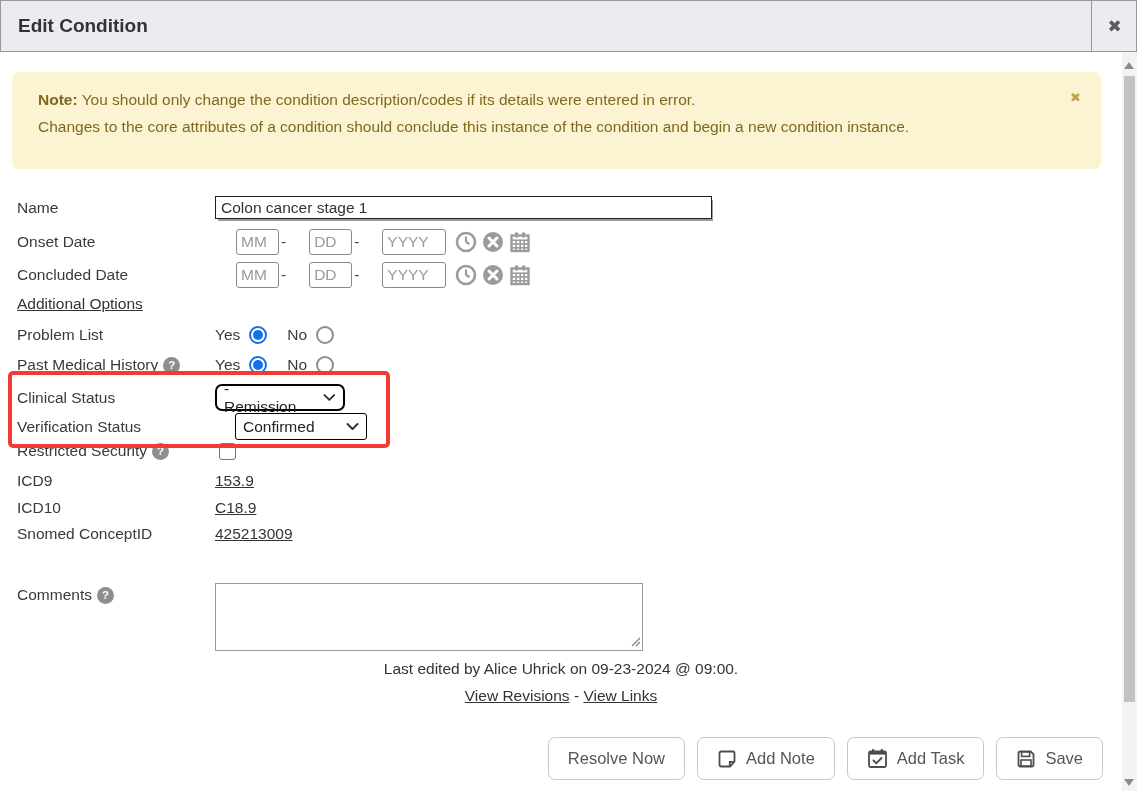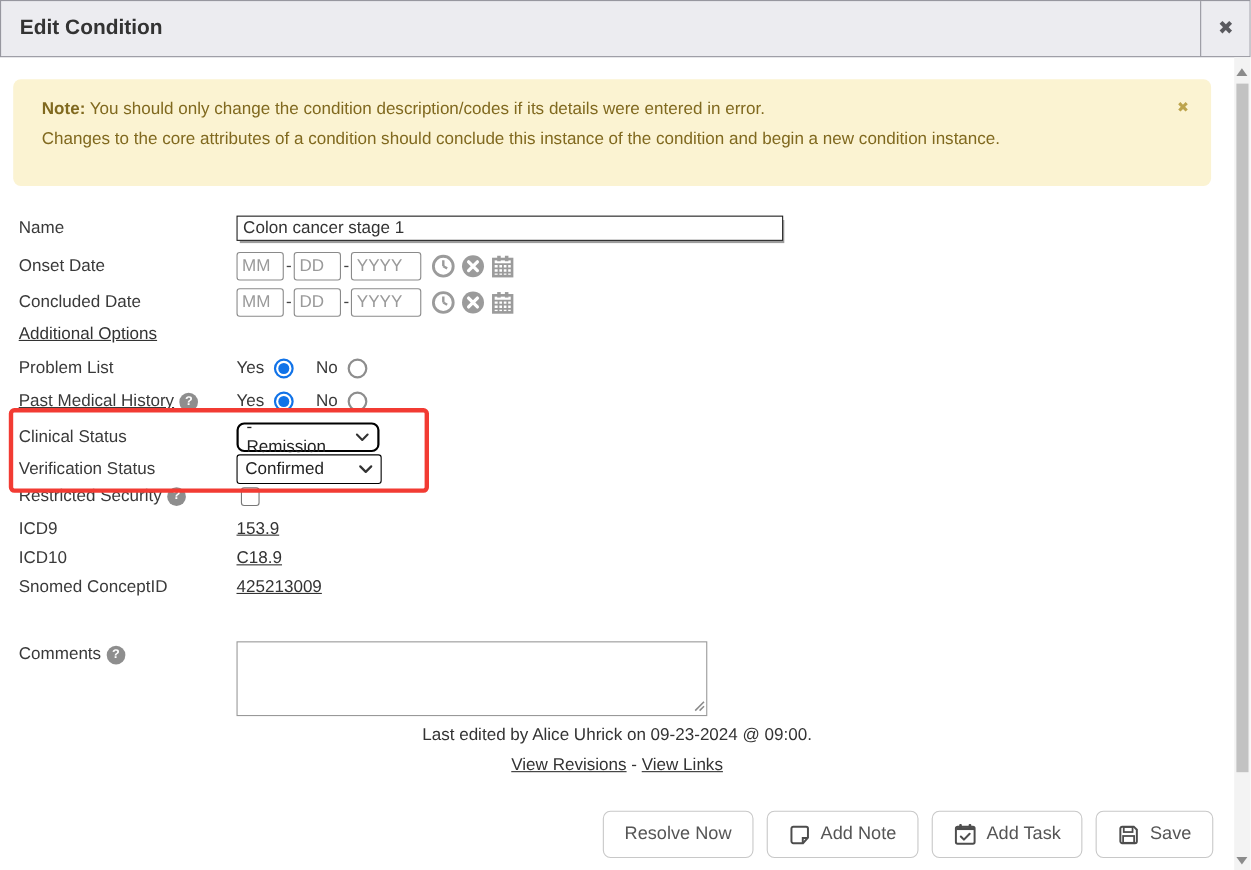--- a/index.html
+++ b/index.html
@@ -25,38 +25,38 @@
 
   
   .row { position:absolute; left:17px; display:flex; align-items:center; font-size:15.5px; color:#3a3a3a; }
   .lbl { width:198px; flex:0 0 198px; display:flex; align-items:center; gap:5px; }
   .lbl.u { text-decoration:none; }
   .lbl.u .lbl-text { text-decoration:underline; }
   .ctrl { display:flex; align-items:center; }
 
   .txt-input { width:497px; height:23px; border:1px solid #1f1f1f; box-shadow:2px 3px 0 -1px #9c9c9c; font-family:inherit; font-size:15.5px; color:#333; padding:0 5px; background:#fff; outline:none; }
 
-  .date-box { height:26px; border:1px solid #8a8a8a; border-radius:3px; font-family:inherit; font-size:15.5px; color:#333; padding:0 4px; outline:none; }
+  .date-box { height:26px; border:1px solid #8a8a8a; border-radius:3px; font-family:inherit; font-size:15.5px; color:#333; padding:0 4px; outline:none;margin-left:21px; }
   .date-box::placeholder { color:#9a9a9a; opacity:1; }
   .date-mm,.date-dd { width:43px; }
   .date-yyyy { width:64px; }
   .date-dash { color:#444; margin:0 2px; }
   .date-icons { display:flex; align-items:center; gap:5px; margin-left:9px; }
   .icon-btn { width:22px; height:22px; display:inline-flex; cursor:pointer; }
 
   .radio { width:18px; height:18px; border-radius:50%; display:inline-block; }
   .radio.on { border:2px solid #1173e8; position:relative; }
   .radio.on::after { content:""; position:absolute; left:2px; top:2px; width:10px; height:10px; border-radius:50%; background:#1173e8; }
   .radio.off { border:2px solid #8d8d8d; background:#fff; }
   .radio-lbl { margin-right:9px; }
   .radio-gap { width:20px; }
 
   .sel { height:27px; border-radius:5px; background:#fff; display:flex; align-items:center; justify-content:space-between; padding:0 7px 0 7px; font-size:15.5px; color:#222; cursor:pointer; }
   .sel-clinical { width:130px; border:2px solid #000; border-radius:7px;gap:24px; }
-  .sel-verif { width:132px; border:1px solid #000; border-radius:3px; }
+  .sel-verif { width:132px; border:1px solid #000; border-radius:3px;margin-left:20px; }
 
   .help { width:17px; height:17px; border-radius:50%; background:#8e8e8e; color:#fff; font-size:11.5px; font-weight:bold; display:inline-flex; align-items:center; justify-content:center; flex:0 0 17px; }
 
   .chk { width:17px; height:17px; border:1.5px solid #777; border-radius:3px; background:#fff; margin-left:4px; cursor:pointer; }
 
   a.lnk { color:#333; text-decoration:underline; cursor:pointer; }
 
   .ta-wrap { position:relative; }
   .ta { width:428px; height:68px; border:1px solid #999; background:#fff; resize:none; font-family:inherit; font-size:15px; padding:4px; outline:none; }
   .ta-grip { position:absolute; right:2px; bottom:4px; width:10px; height:10px; pointer-events:none; }

